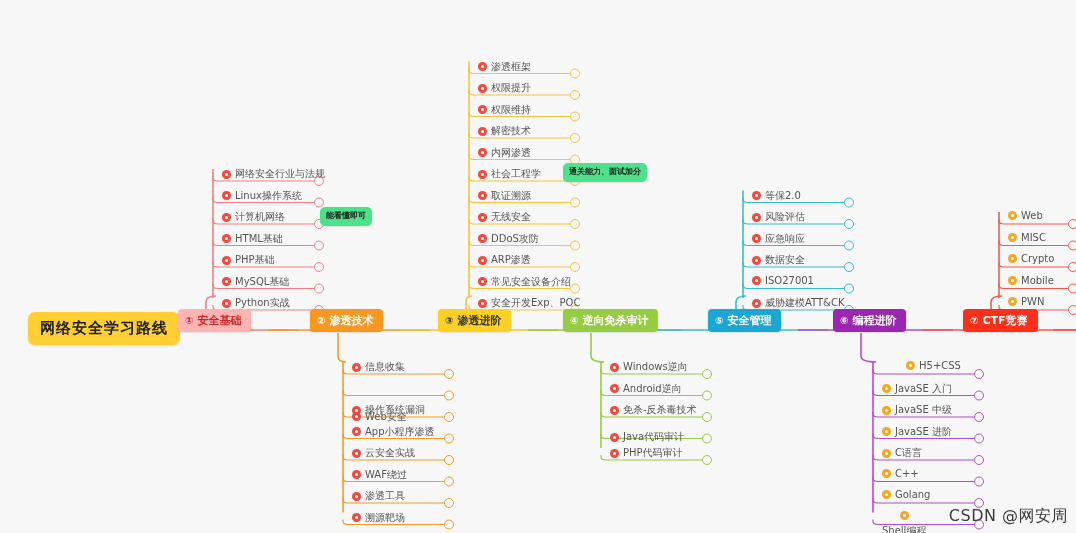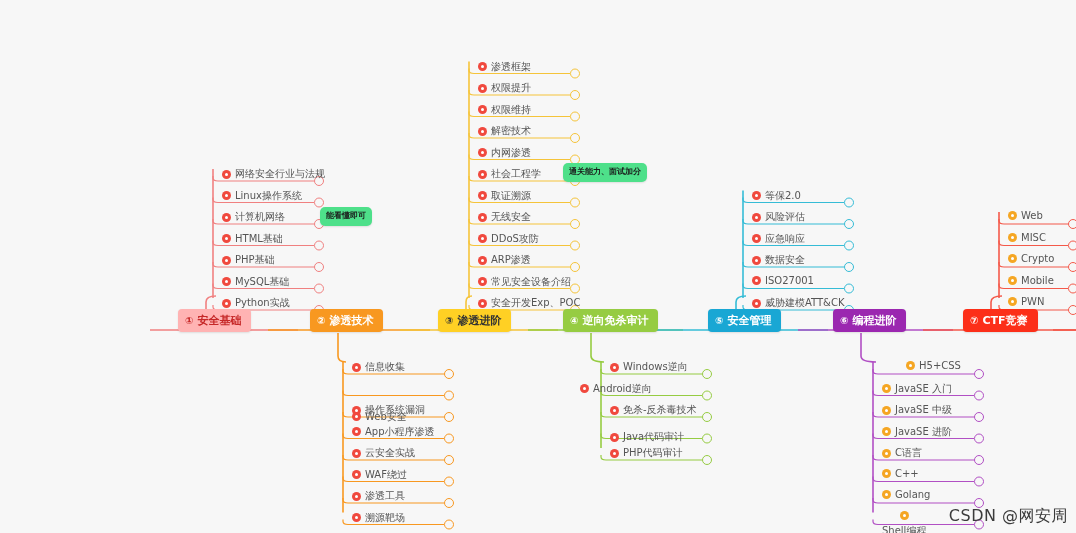--- a/index.html
+++ b/index.html
@@ -219,20 +219,21 @@
       <circle cx="1073" cy="224" r="4.5" fill="none" stroke="#f4594a" stroke-width="1"></circle>
       <path d="M 999 240.5 L 999 242.5 Q 999 245.5 1004 245.5 L 1068 245.5" stroke="#f4594a" stroke-width="1.2" fill="none" stroke-linejoin="round"></path>
       <circle cx="1073" cy="245.5" r="4.5" fill="none" stroke="#f4594a" stroke-width="1"></circle>
       <path d="M 999 262 L 999 264 Q 999 267 1004 267 L 1068 267" stroke="#f4594a" stroke-width="1.2" fill="none" stroke-linejoin="round"></path>
       <circle cx="1073" cy="267" r="4.5" fill="none" stroke="#f4594a" stroke-width="1"></circle>
       <path d="M 999 283.5 L 999 285.5 Q 999 288.5 1004 288.5 L 1068 288.5" stroke="#f4594a" stroke-width="1.2" fill="none" stroke-linejoin="round"></path>
       <circle cx="1073" cy="288.5" r="4.5" fill="none" stroke="#f4594a" stroke-width="1"></circle>
       <path d="M 999 305 L 999 307 Q 999 310 1004 310 L 1068 310" stroke="#f4594a" stroke-width="1.2" fill="none" stroke-linejoin="round"></path>
       <circle cx="1073" cy="310" r="4.5" fill="none" stroke="#f4594a" stroke-width="1"></circle>
     </svg>
+<div class="root" style="left: 28px; top: 312px; background: rgb(255, 207, 51);"><span>网络安全学习路线</span></div>
     <div class="branch" style="left: 178px; top: 309px; background: rgb(255, 179, 179); color: rgb(198, 40, 40);">
       <span class="num">①</span>
       <span>安全基础</span>
     </div>
     <div class="leaf" style="left: 222px; top: 167px;">
       <span class="bullet" style="background: rgb(240, 73, 62);"></span>
       <span class="txt">网络安全行业与法规</span>
     </div>
     <div class="leaf" style="left: 222px; top: 188.5px;">
       <span class="bullet" style="background: rgb(240, 73, 62);"></span>
@@ -347,21 +348,21 @@
       <span class="txt">安全开发Exp、POC</span>
     </div>
     <div class="branch" style="left: 563px; top: 309px; background: rgb(150, 204, 66); color: rgb(255, 255, 255);">
       <span class="num">④</span>
       <span>逆向免杀审计</span>
     </div>
     <div class="leaf" style="left: 610px; top: 360px;">
       <span class="bullet" style="background: rgb(240, 73, 62);"></span>
       <span class="txt">Windows逆向</span>
     </div>
-    <div class="leaf" style="left: 580px; top: 381.5px;">
+    <div class="leaf" style="left: 610px; top: 381.5px;">
       <span class="bullet" style="background: rgb(240, 73, 62);"></span>
       <span class="txt">Android逆向</span>
     </div>
     <div class="leaf" style="left: 610px; top: 403px;">
       <span class="bullet" style="background: rgb(240, 73, 62);"></span>
       <span class="txt">免杀-反杀毒技术</span>
     </div>
     <div class="leaf" style="left: 610px; top: 430px; text-align: center;">
       <span class="bullet" style="background: rgb(240, 73, 62);"></span>
       <span class="txt">Java代码审计</span>

